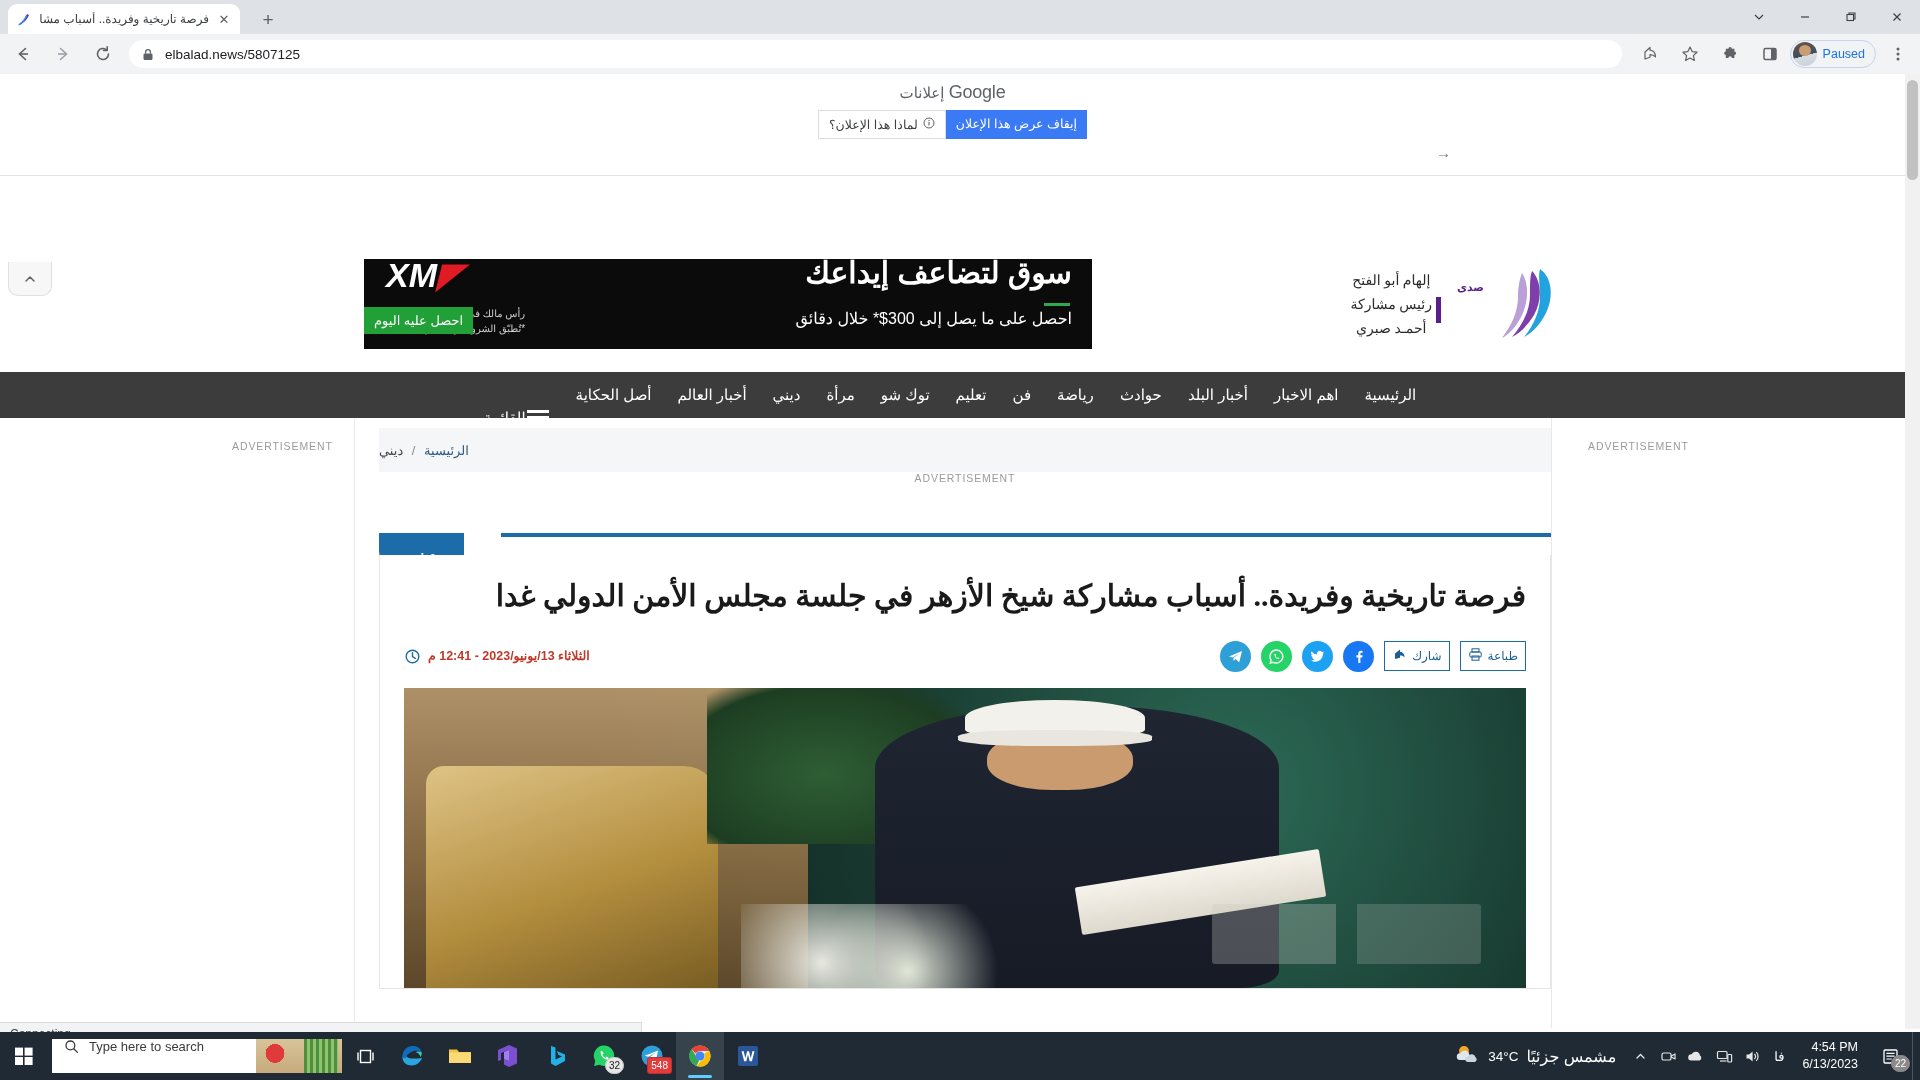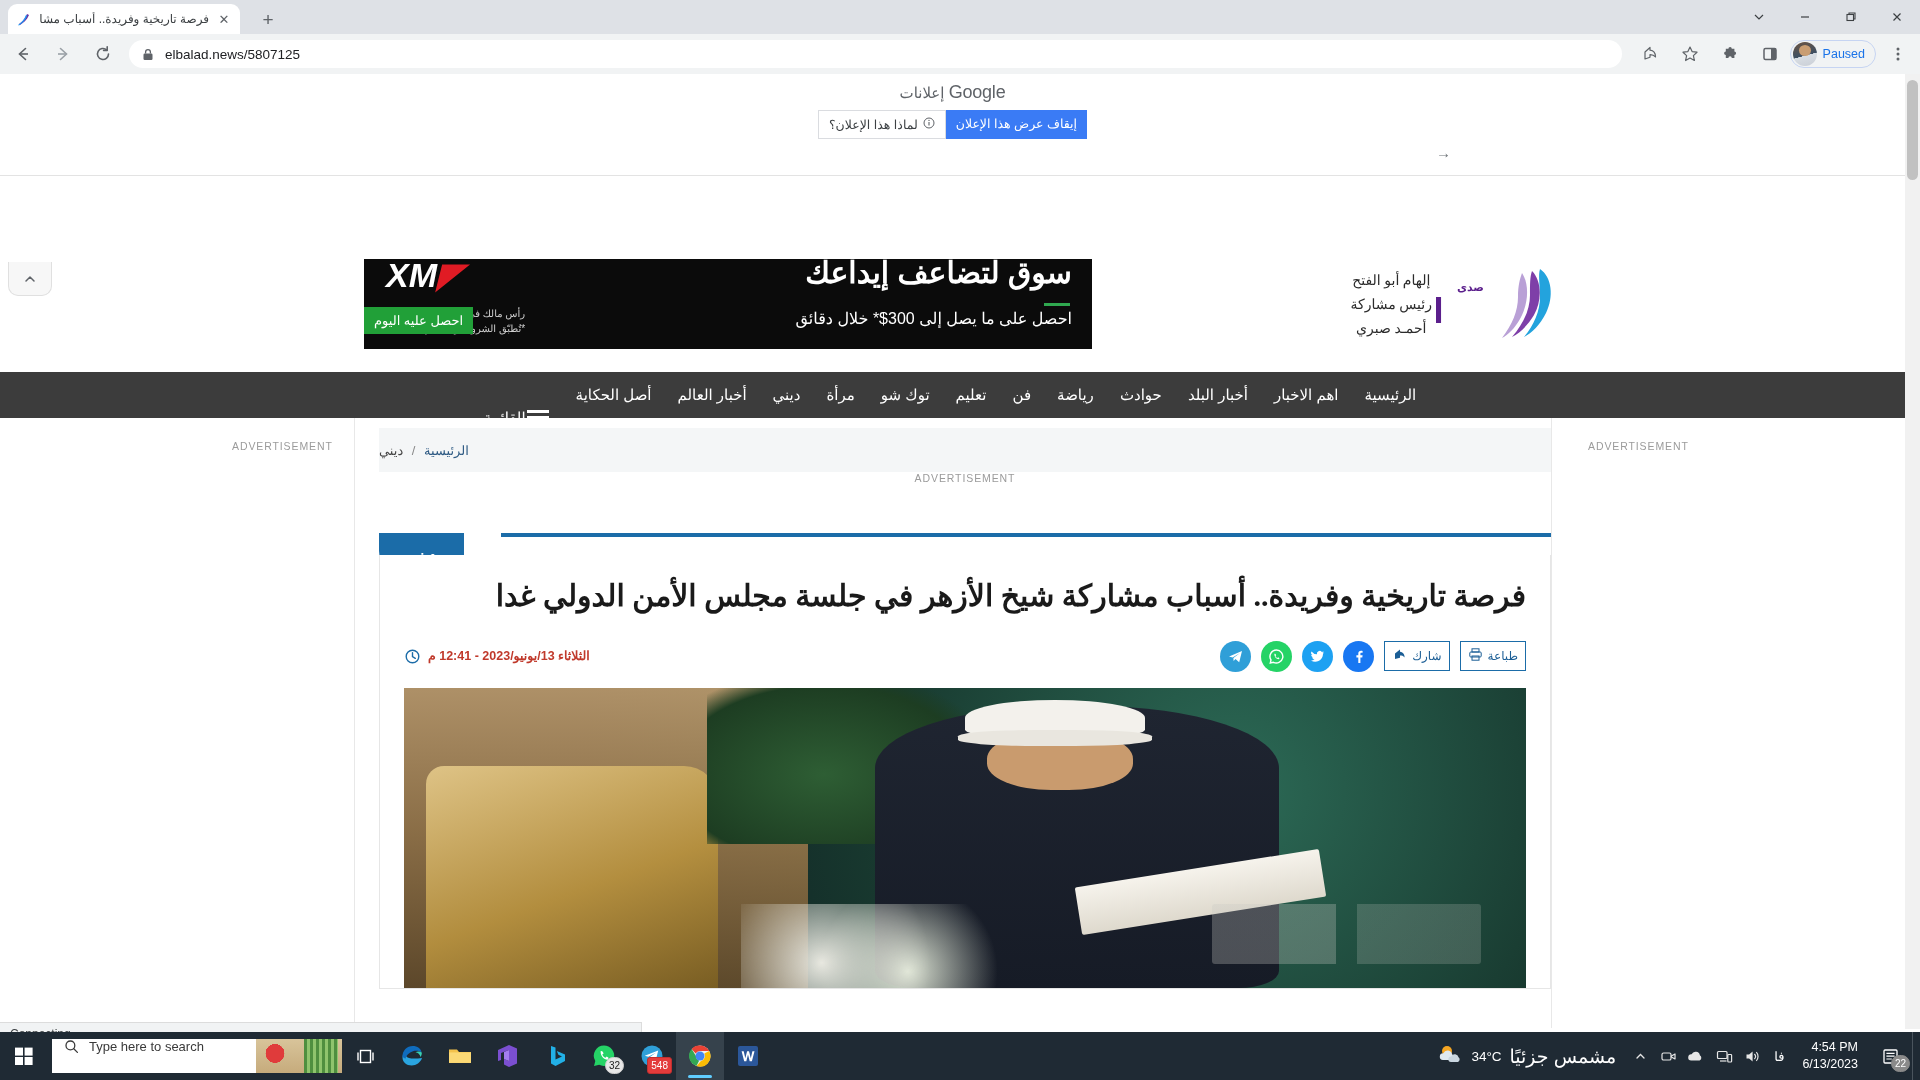--- a/index.html
+++ b/index.html
@@ -325,21 +325,21 @@
   .tb-app .underline { position:absolute; bottom:2px; left:12px; width:24px; height:3px; border-radius:2px; background:#60cdff; }
   .badge {
     position: absolute; right: 4px; bottom: 6px; min-width: 17px; height: 17px; padding: 0 3px;
     border-radius: 9px; background: #e7e7e7; color: #222; font-size: 10px;
     display: flex; align-items: center; justify-content: center; border: 1px solid #cfcfcf;
   }
   .badge.red { background: #e33b3b; color: #fff; border-color: #c02f2f; border-radius: 3px; margin-left: 20px; }
   .tray { margin-left: auto; display: flex; align-items: center; height: 33px; direction: ltr; }
   .tray-weather { display: flex; align-items: center; gap: 8px; padding: 0 10px; color: #ffffff; }
   .tray-temp { font-size: 13.5px; }
-  .tray-cond { font-size: 19px; direction: rtl; }
+  .tray-cond { font-size: 16px; direction: rtl; }
   .tray-icon { width: 28px; height: 48px; display:flex; align-items:center; justify-content:center; color:#e6e6e6; }
   .tray-lang { color:#ffffff; font-size: 13px; padding: 0 8px; direction: rtl; }
   .tray-clock {
     color: #ffffff; font-size: 12.5px; line-height: 1.35; text-align: right;
     padding: 0 10px; direction: ltr;
   }
   .tray-action { width: 44px; height: 48px; display:flex; align-items:center; justify-content:center; position:relative; color:#fff; }
   .tray-action .badge { right: 2px; bottom: 8px; background:#8a8a8a; color:#fff; border-color:#8a8a8a; border-radius: 9px; }
   .show-desktop { width: 8px; height: 48px; border-left: 1px solid #4a545d; }
 </style>

